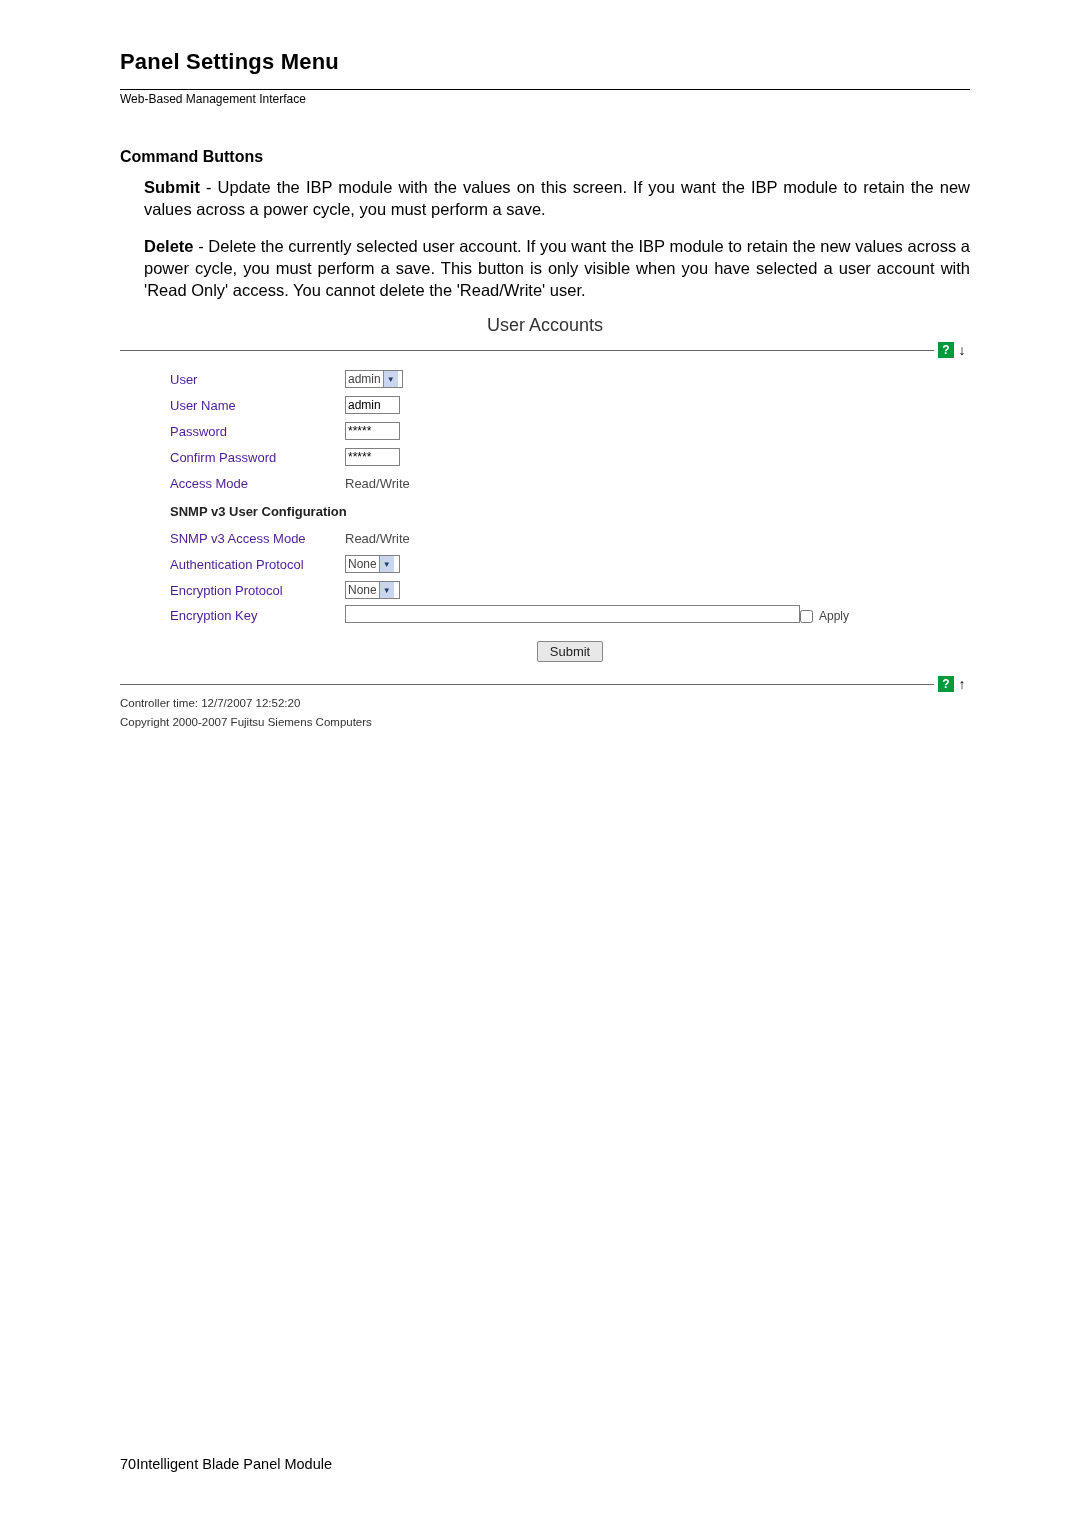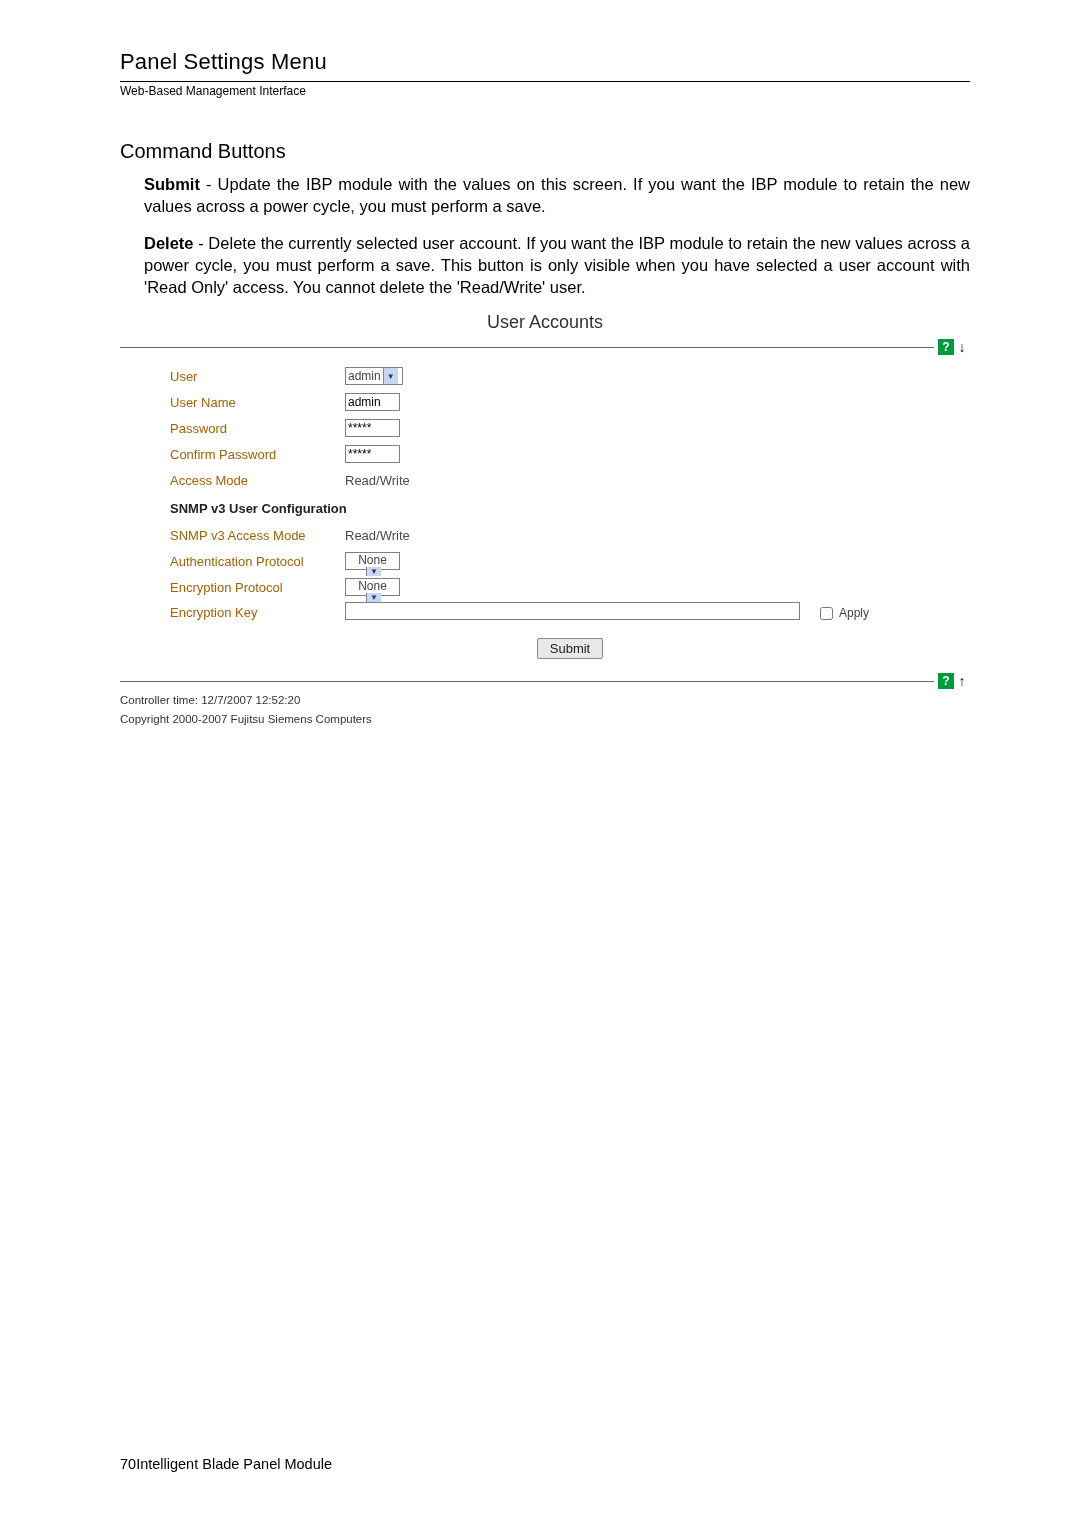--- a/index.html
+++ b/index.html
@@ -7,33 +7,33 @@
     width: 1080px;
     height: 1528px;
     background: #fff;
     font-family: Arial, Helvetica, sans-serif;
     color: #000;
     position: relative;
     padding: 50px 110px 0 120px;
   }
   .header-title {
     font-size: 22px;
-    font-weight: normal;
+    font-weight: bold;
     letter-spacing: 0.2px;
     border-bottom: 1.5px solid #000;
-    padding-bottom: 8px;
+    padding-bottom: 16px;
     line-height: 1.05;
   }
   .header-sub {
     font-size: 12px;
     margin-top: 2px;
   }
   .section-heading {
-    font-size: 20px;
-    font-weight: normal;
+    font-size: 16px;
+    font-weight: bold;
     margin-top: 42px;
     margin-bottom: 10px;
   }
   .body-text {
     font-size: 16.5px;
     line-height: 1.35;
     margin-left: 24px;
     margin-bottom: 14px;
     text-align: justify;
   }
@@ -91,21 +91,21 @@
     color: #444;
   }
   .form-row {
     display: flex;
     align-items: center;
     margin-bottom: 4px;
     height: 22px;
   }
   .form-label {
     width: 175px;
-    color: #a16207;
+    color: #4c1d95;
   }
   .form-val { color: #4a4a4a; }
   .ctrl-select {
     border: 1px solid #808080;
     font-size: 12px;
     height: 18px;
     background: #fff;
     display: inline-flex;
     align-items: center;
     padding-left: 2px;
@@ -124,40 +124,40 @@
   }
   .ctrl-input {
     border: 1px solid #808080;
     font-size: 12px;
     height: 18px;
     padding: 0 2px;
     background: #fff;
     font-family: Tahoma, sans-serif;
   }
   .w-user { width: 58px; }
-  .w-sel  { width: 55px; flex-direction: column; }
+  .w-sel  { width: 55px; }
   .w-name { width: 55px; }
   .w-pass { width: 55px; }
   .w-key  { width: 455px; }
 
   .sub-heading {
     font-weight: bold;
     font-size: 13px;
     color: #222;
     margin: 10px 0 8px 0;
   }
   .apply-row {
     display: flex;
     align-items: flex-end;
     margin-bottom: 4px;
   }
   .apply-box {
     display: flex;
     align-items: center;
-    margin-left: 20px;
+    margin-left: 0;
     font-size: 12px;
     color: #444;
   }
   .apply-box input { margin-right: 6px; }
 
   .submit-row {
     text-align: center;
     margin-top: 18px;
   }
   .submit-btn {

